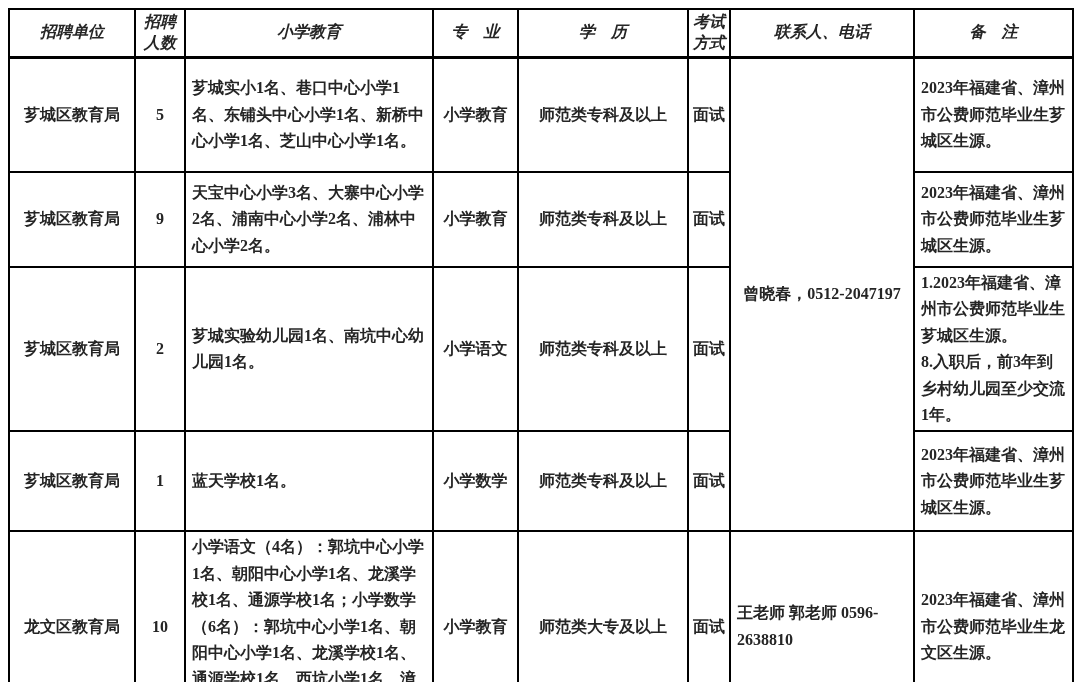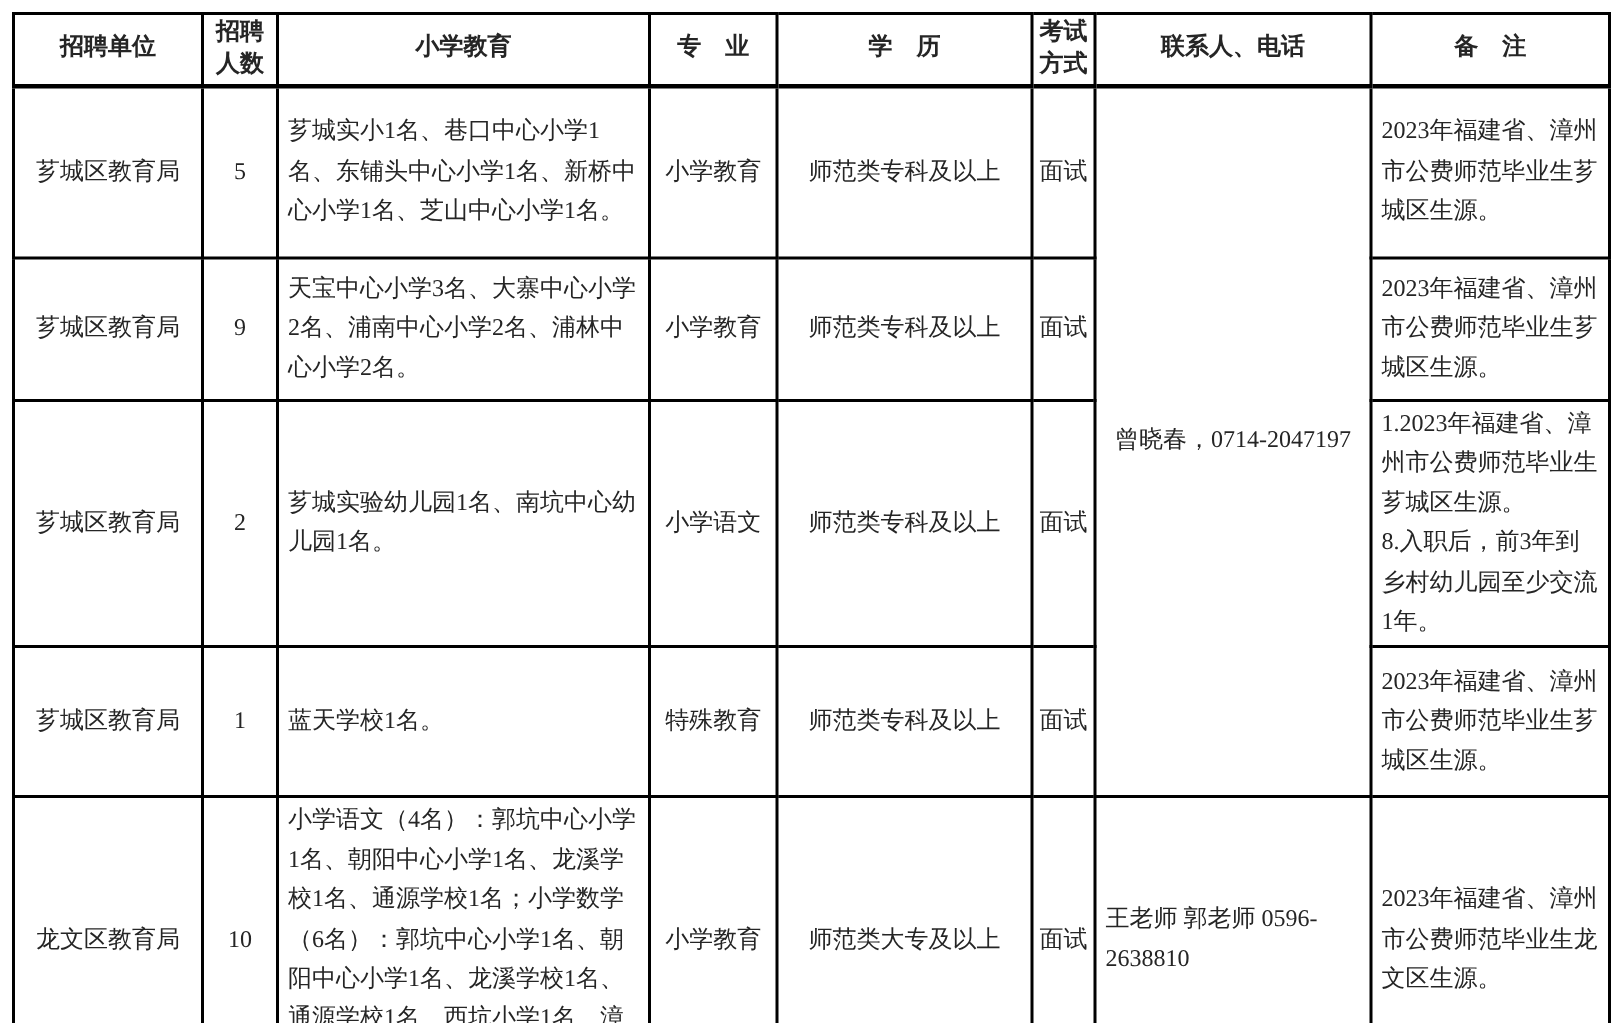--- a/index.html
+++ b/index.html
@@ -26,38 +26,39 @@
     height: 668px;
   }
   table.recruit th,
   table.recruit td {
     border: 2px solid #000000;
     font-size: 16px;
     line-height: 1.65;
     overflow: hidden;
     white-space: pre-line;
     vertical-align: middle;
+    font-weight: bold;
   }
   table.recruit th {
     font-weight: bold;
     text-align: center;
     border-bottom-width: 3px;
     line-height: 1.3;
     padding: 2px;
   }
   td.center {
     text-align: center;
     padding: 2px 3px;
     margin-top: 44px;
   }
   td.left {
     text-align: left;
     padding: 2px 6px;
   }
-  tr.row-h  { height: 47px; }
+  tr.row-h  { height: 47px; font-style: italic; }
   tr.row-1  { height: 115px; }
   tr.row-2  { height: 95px; }
   tr.row-3  { height: 155px; }
   tr.row-4  { height: 100px; }
   tr.row-5  { height: 156px; }
 </style>
 </head>
 <body>
 
 <div class="table-wrap">
@@ -87,21 +88,21 @@
       <th>备　注</th>
     </tr>
 
     <tr class="row-1">
       <td class="center">芗城区教育局</td>
       <td class="center">5</td>
       <td class="left">芗城实小1名、巷口中心小学1名、东铺头中心小学1名、新桥中心小学1名、芝山中心小学1名。</td>
       <td class="center">小学教育</td>
       <td class="center">师范类专科及以上</td>
       <td class="center">面试</td>
-      <td class="center" rowspan="4">曾晓春，0714-2047197</td>
+      <td class="center" rowspan="4">曾晓春，0512-2047197</td>
       <td class="left">2023年福建省、漳州市公费师范毕业生芗城区生源。</td>
     </tr>
 
     <tr class="row-2">
       <td class="center">芗城区教育局</td>
       <td class="center">9</td>
       <td class="left">天宝中心小学3名、大寨中心小学2名、浦南中心小学2名、浦林中心小学2名。</td>
       <td class="center">小学教育</td>
       <td class="center">师范类专科及以上</td>
       <td class="center">面试</td>
@@ -116,21 +117,21 @@
       <td class="center">师范类专科及以上</td>
       <td class="center">面试</td>
       <td class="left">1.2023年福建省、漳州市公费师范毕业生芗城区生源。
 8.入职后，前3年到乡村幼儿园至少交流1年。</td>
     </tr>
 
     <tr class="row-4">
       <td class="center">芗城区教育局</td>
       <td class="center">1</td>
       <td class="left">蓝天学校1名。</td>
-      <td class="center">特殊教育</td>
+      <td class="center">小学数学</td>
       <td class="center">师范类专科及以上</td>
       <td class="center">面试</td>
       <td class="left">2023年福建省、漳州市公费师范毕业生芗城区生源。</td>
     </tr>
 
     <tr class="row-5">
       <td class="center">龙文区教育局</td>
       <td class="center">10</td>
       <td class="left">小学语文（4名）：郭坑中心小学1名、朝阳中心小学1名、龙溪学校1名、通源学校1名；小学数学（6名）：郭坑中心小学1名、朝阳中心小学1名、龙溪学校1名、通源学校1名、西坑小学1名、漳州市第三实验小学1名。</td>
       <td class="center">小学教育</td>

